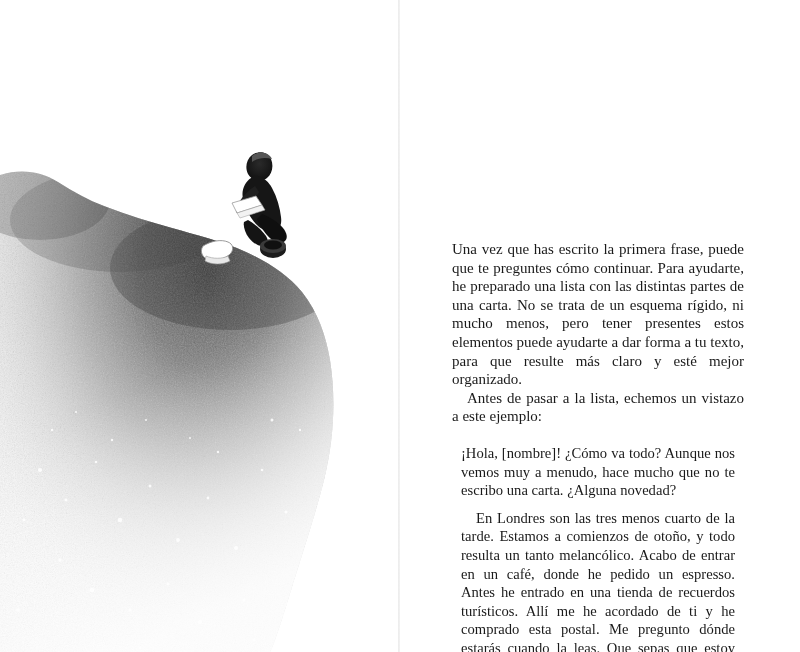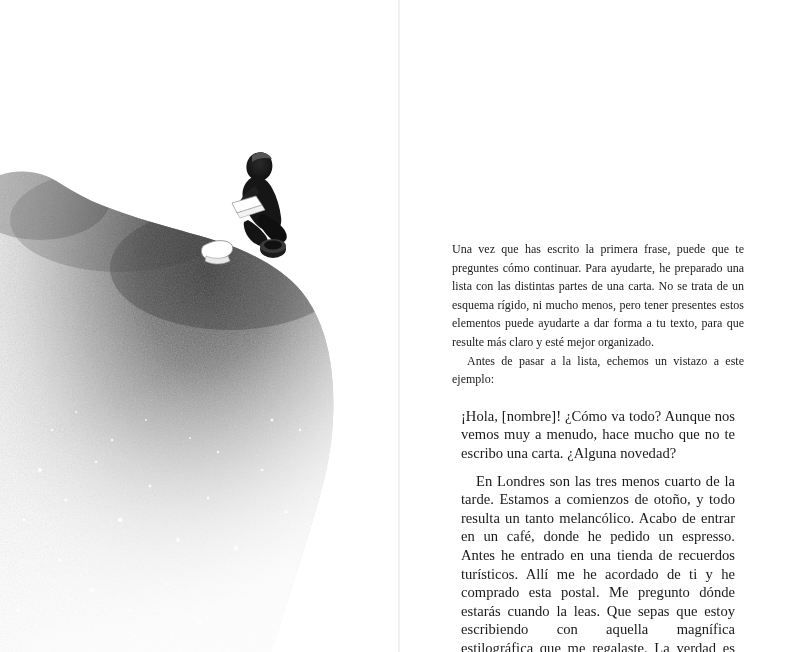--- a/index.html
+++ b/index.html
@@ -57,21 +57,21 @@
     background: #ffffff;
   }
   .text-column {
     position: absolute;
     left: 52px;
     top: 240px;
     width: 292px;
   }
   .body-par {
     margin: 0;
-    font-size: 12px;
+    font-size: 15px;
     line-height: 18.6px;
     color: #1a1a1a;
     text-align: justify;
     text-justify: inter-word;
     hyphens: manual;
   }
   .body-par.indent {
     text-indent: 15px;
   }
   .quote-block {

